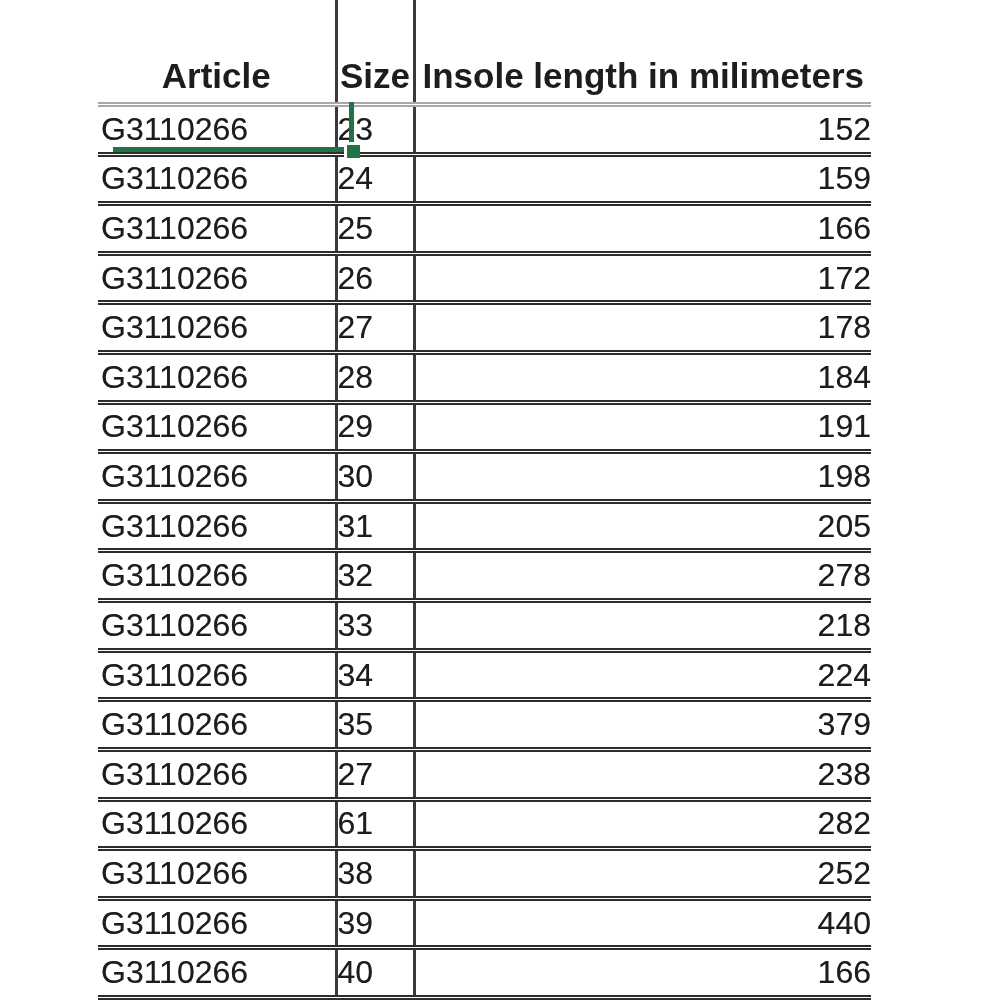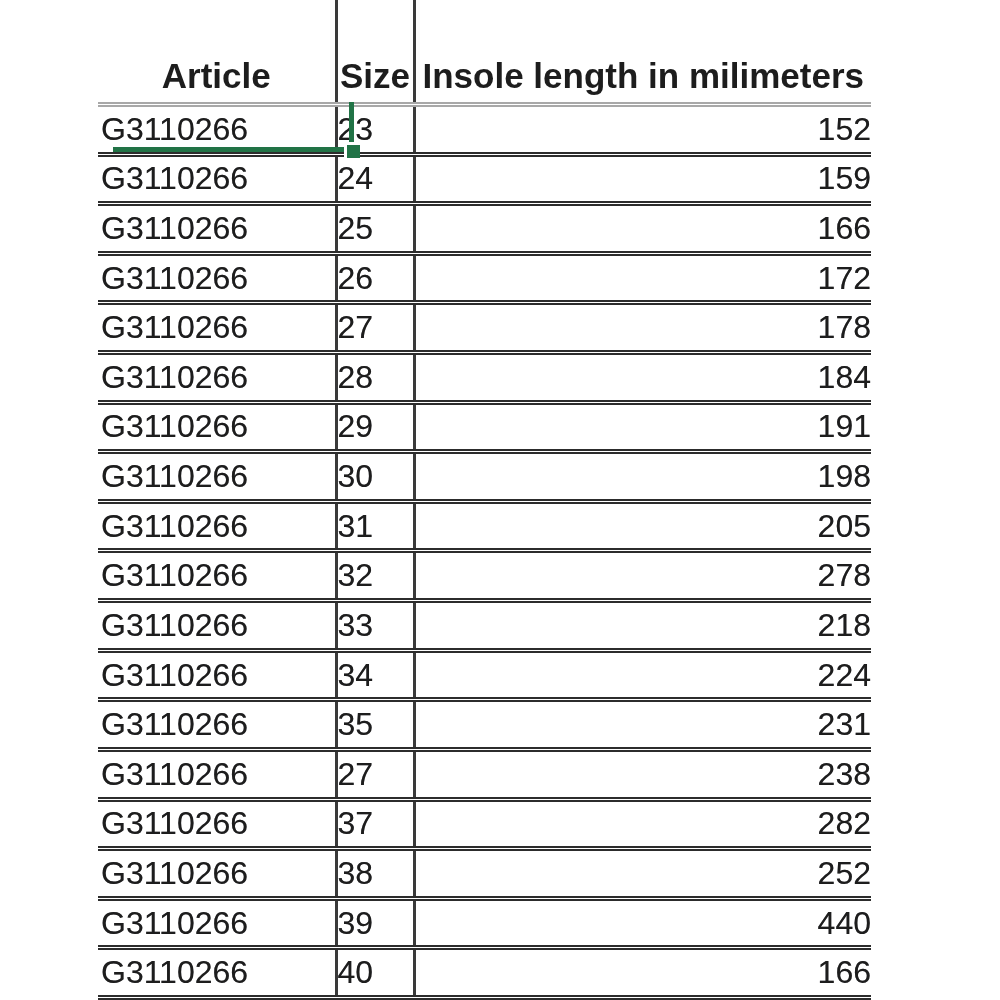--- a/index.html
+++ b/index.html
@@ -145,30 +145,30 @@
       <td class="cell-length data-text">218</td>
     </tr>
         <tr>
       <td class="cell-article v-border data-text">G3110266</td>
       <td class="cell-size v-border data-text">34</td>
       <td class="cell-length data-text">224</td>
     </tr>
         <tr>
       <td class="cell-article v-border data-text">G3110266</td>
       <td class="cell-size v-border data-text">35</td>
-      <td class="cell-length data-text">231</td>
+      <td class="cell-length data-text">379</td>
     </tr>
         <tr>
       <td class="cell-article v-border data-text">G3110266</td>
       <td class="cell-size v-border data-text">27</td>
       <td class="cell-length data-text">238</td>
     </tr>
         <tr>
       <td class="cell-article v-border data-text">G3110266</td>
-      <td class="cell-size v-border data-text">37</td>
+      <td class="cell-size v-border data-text">61</td>
       <td class="cell-length data-text">282</td>
     </tr>
         <tr>
       <td class="cell-article v-border data-text">G3110266</td>
       <td class="cell-size v-border data-text">38</td>
       <td class="cell-length data-text">252</td>
     </tr>
         <tr>
       <td class="cell-article v-border data-text">G3110266</td>
       <td class="cell-size v-border data-text">39</td>

